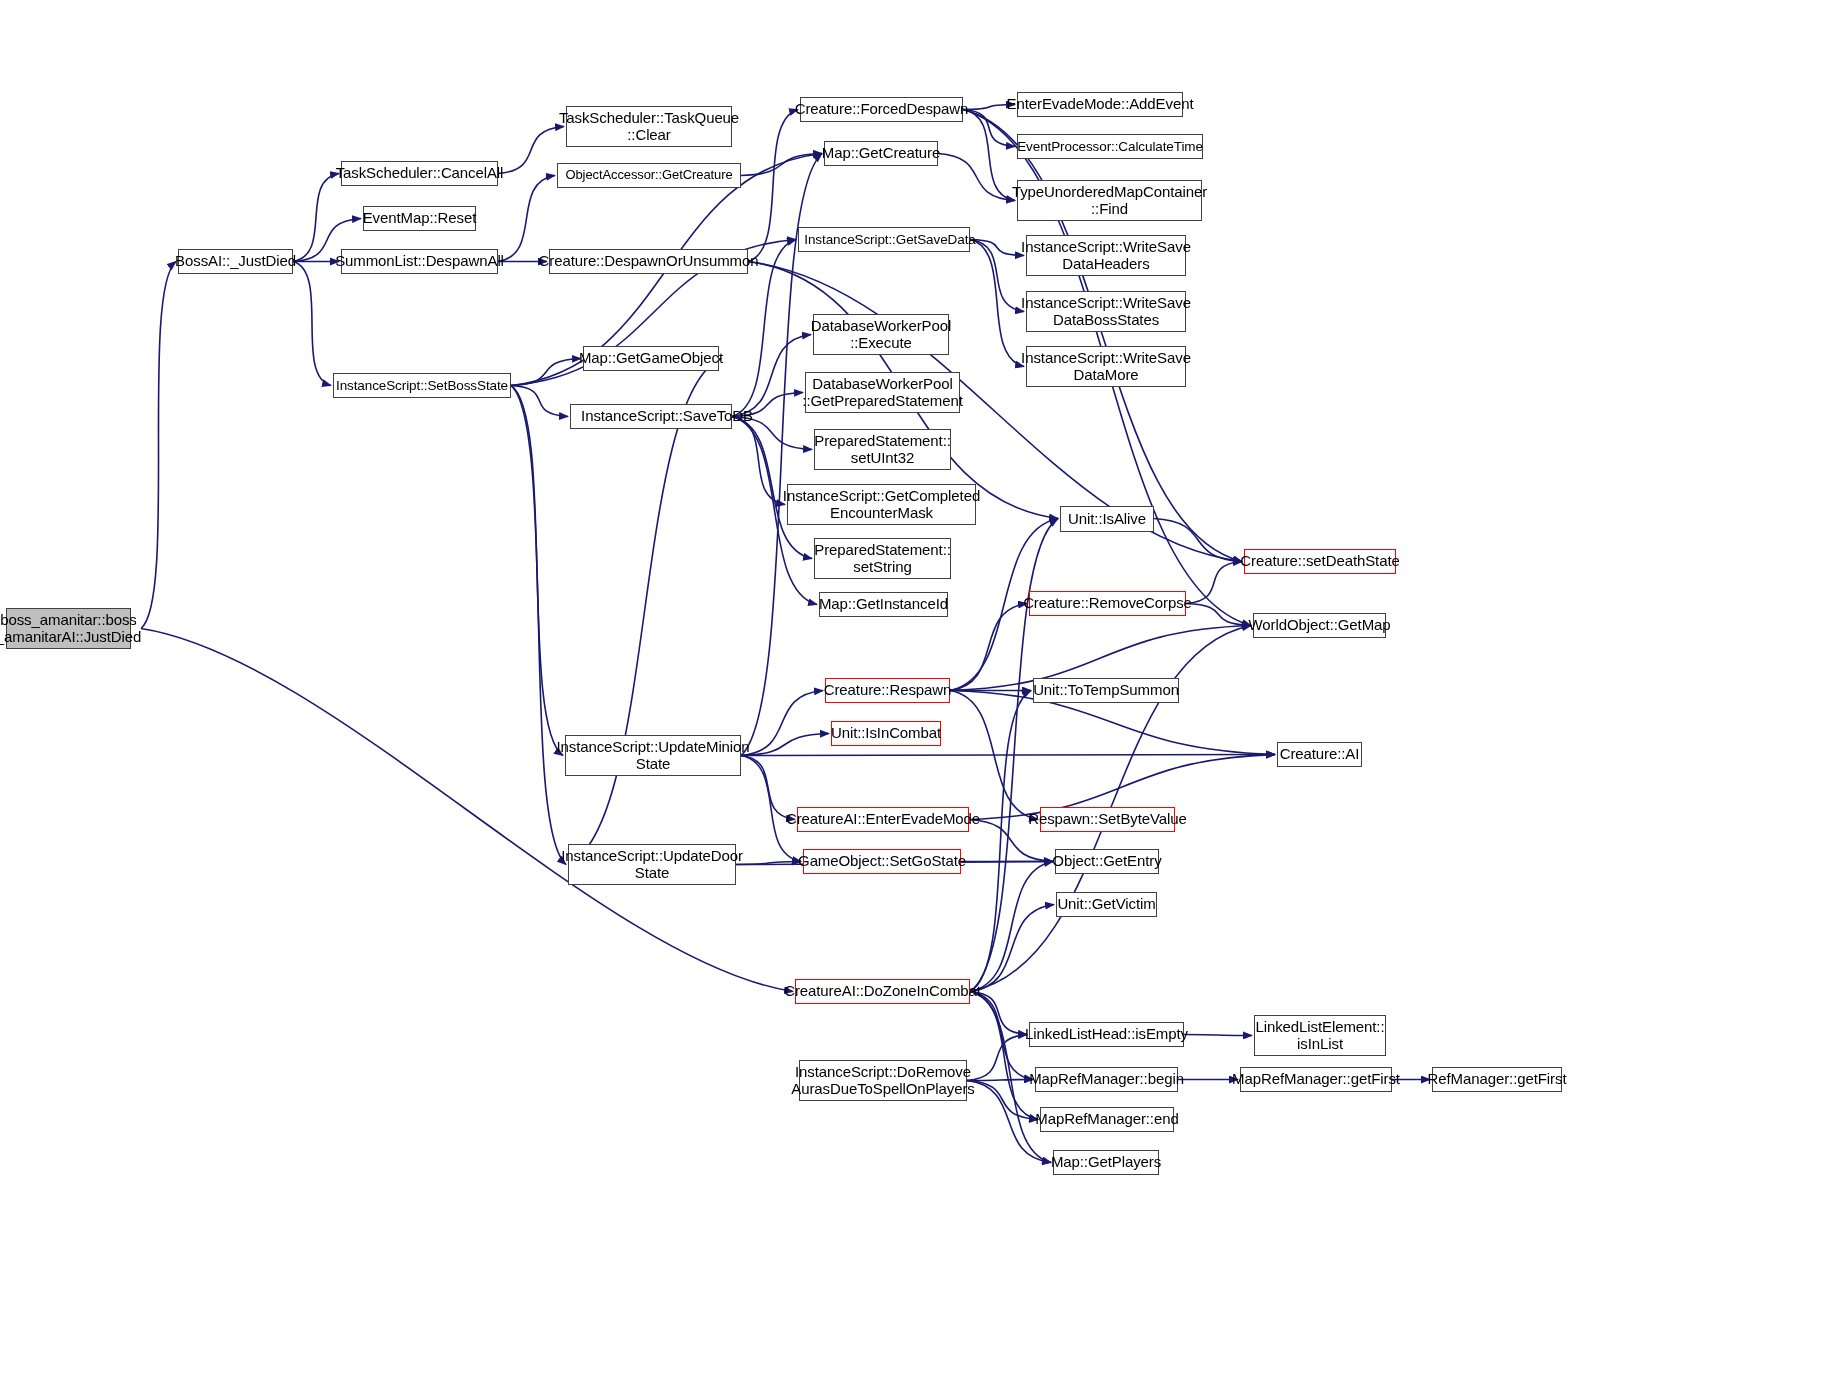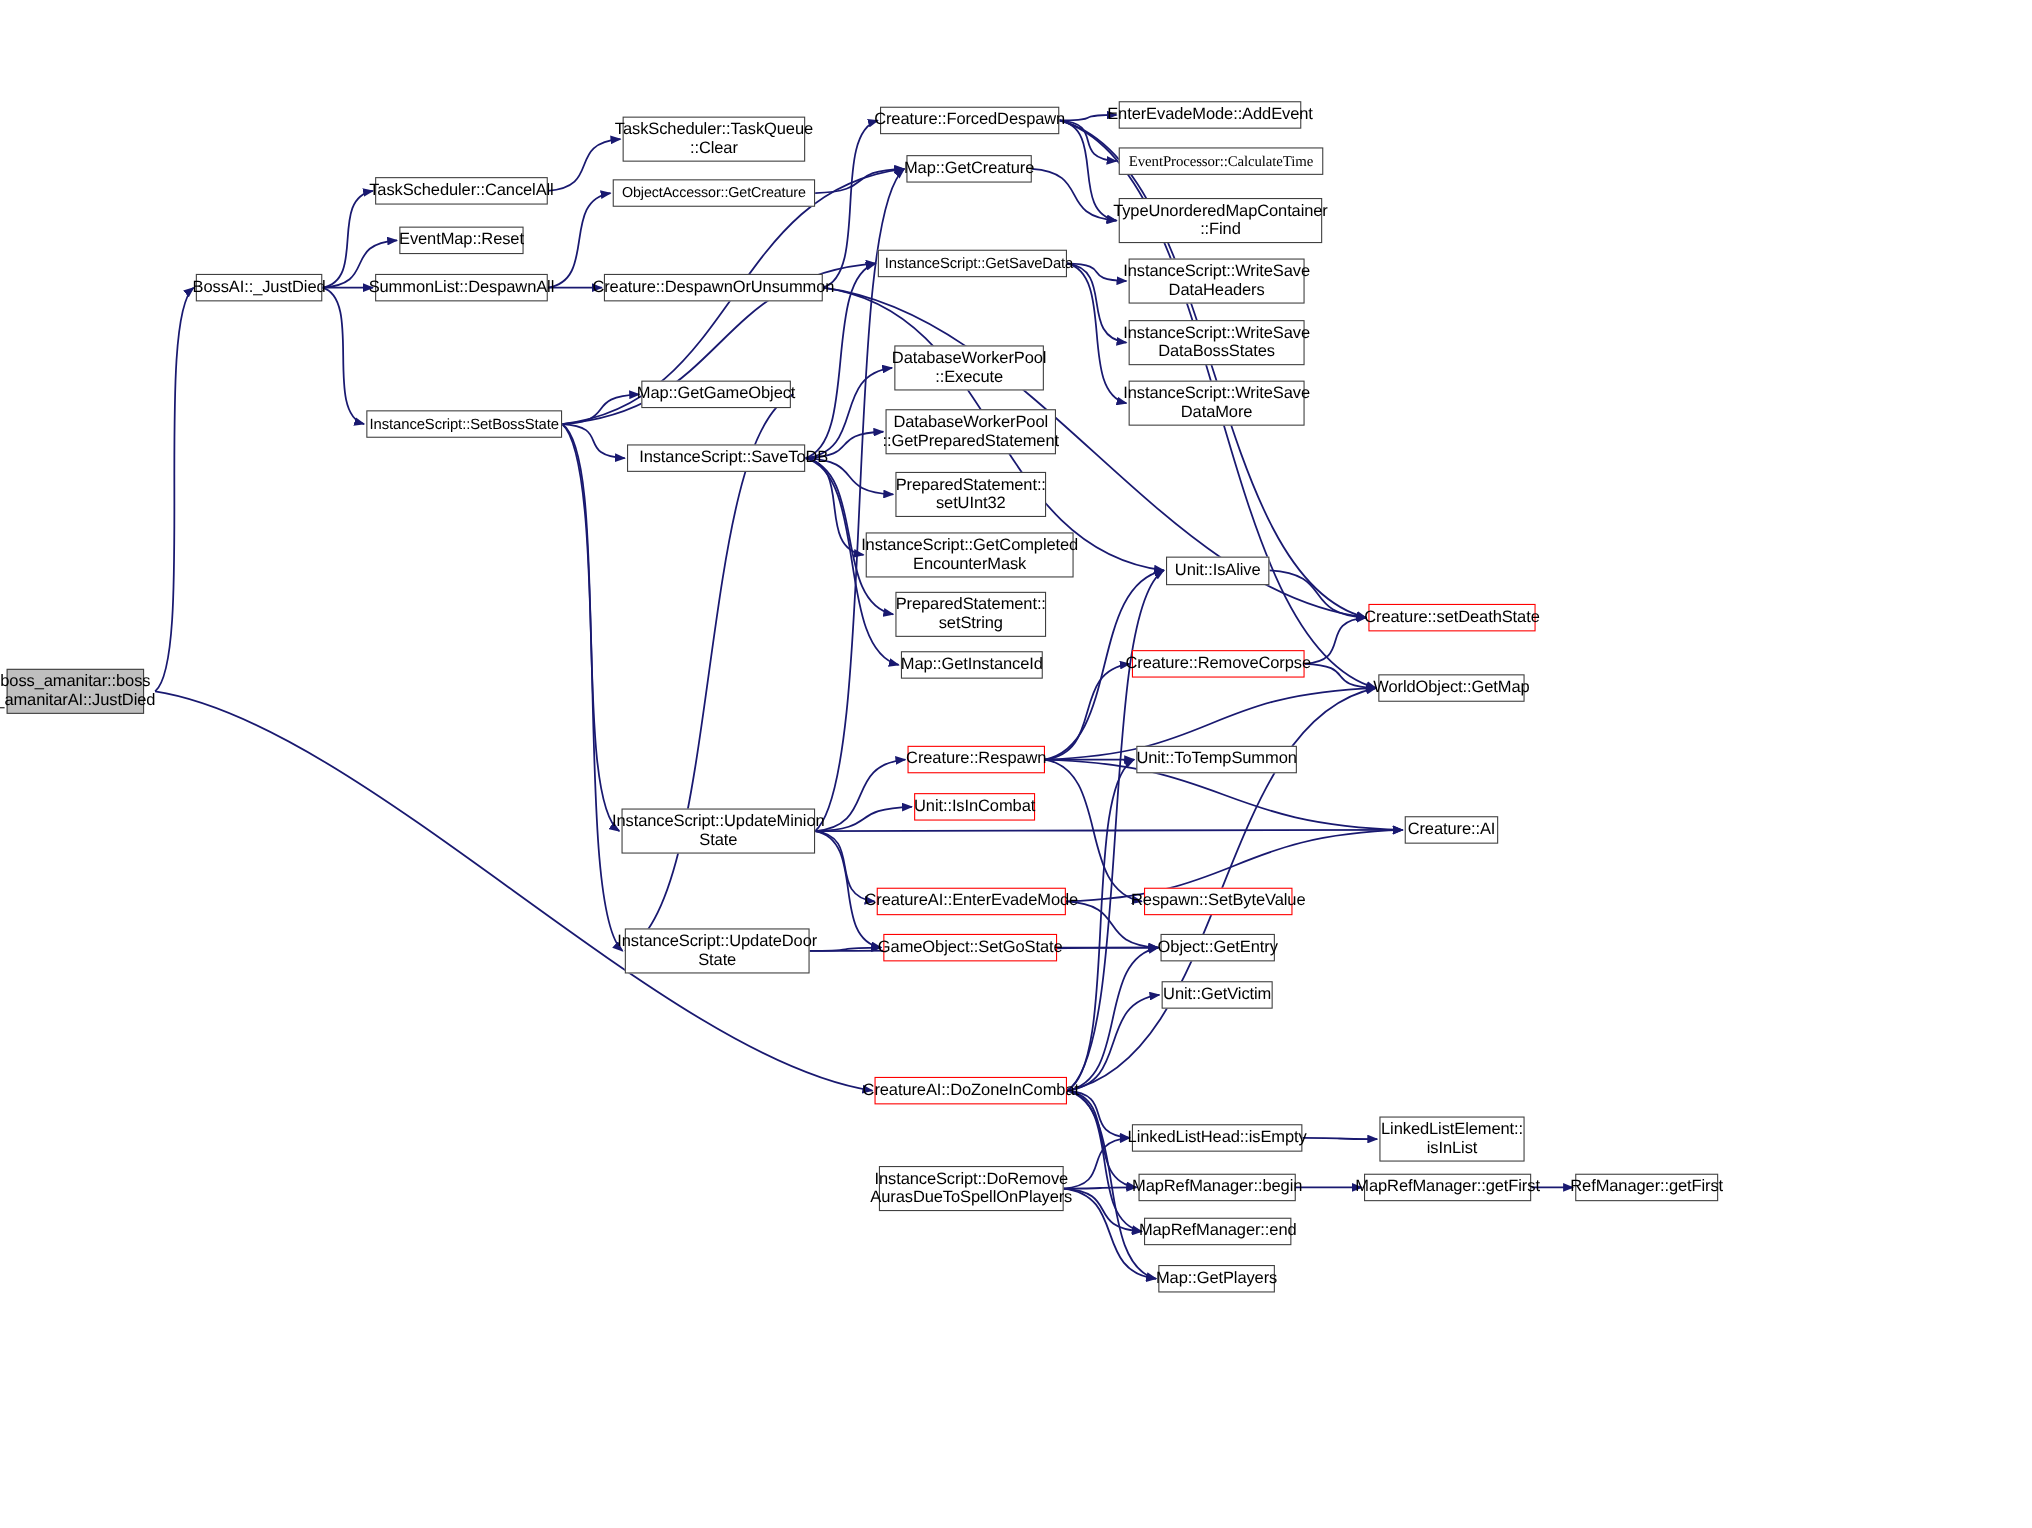--- a/index.html
+++ b/index.html
@@ -155,21 +155,21 @@
       <div class="node" style="left: 805px; top: 372px; width: 155px; height: 41px;">DatabaseWorkerPool
 ::GetPreparedStatement</div>
       <div class="node" style="left: 814px; top: 429px; width: 137px; height: 41px;">PreparedStatement::
 setUInt32</div>
       <div class="node" style="left: 787px; top: 484px; width: 189px; height: 41px;">InstanceScript::GetCompleted
 EncounterMask</div>
       <div class="node" style="left: 814px; top: 538px; width: 137px; height: 41px;">PreparedStatement::
 setString</div>
       <div class="node" style="left: 819px; top: 592px; width: 129px; height: 25px;">Map::GetInstanceId</div>
       <div class="node" style="left: 1017px; top: 92px; width: 166px; height: 25px;">EnterEvadeMode::AddEvent</div>
-      <div class="node" style="left: 1017px; top: 134px; width: 186px; height: 25px; font-size: 13.5px; font-family: Liberation Serif, serif;">EventProcessor::CalculateTime</div>
+      <div class="node" style="left: 1017px; top: 134px; width: 186px; height: 25px; font-size: 13.5px;">EventProcessor::CalculateTime</div>
       <div class="node" style="left: 1017px; top: 180px; width: 185px; height: 41px;">TypeUnorderedMapContainer
 ::Find</div>
       <div class="node" style="left: 1026px; top: 235px; width: 160px; height: 41px;">InstanceScript::WriteSave
 DataHeaders</div>
       <div class="node" style="left: 1026px; top: 291px; width: 160px; height: 41px;">InstanceScript::WriteSave
 DataBossStates</div>
       <div class="node" style="left: 1026px; top: 346px; width: 160px; height: 41px;">InstanceScript::WriteSave
 DataMore</div>
       <div class="node" style="left: 1060px; top: 506px; width: 94px; height: 26px;">Unit::IsAlive</div>
       <div class="node red" style="left: 1244px; top: 549px; width: 152px; height: 25px;">Creature::setDeathState</div>

